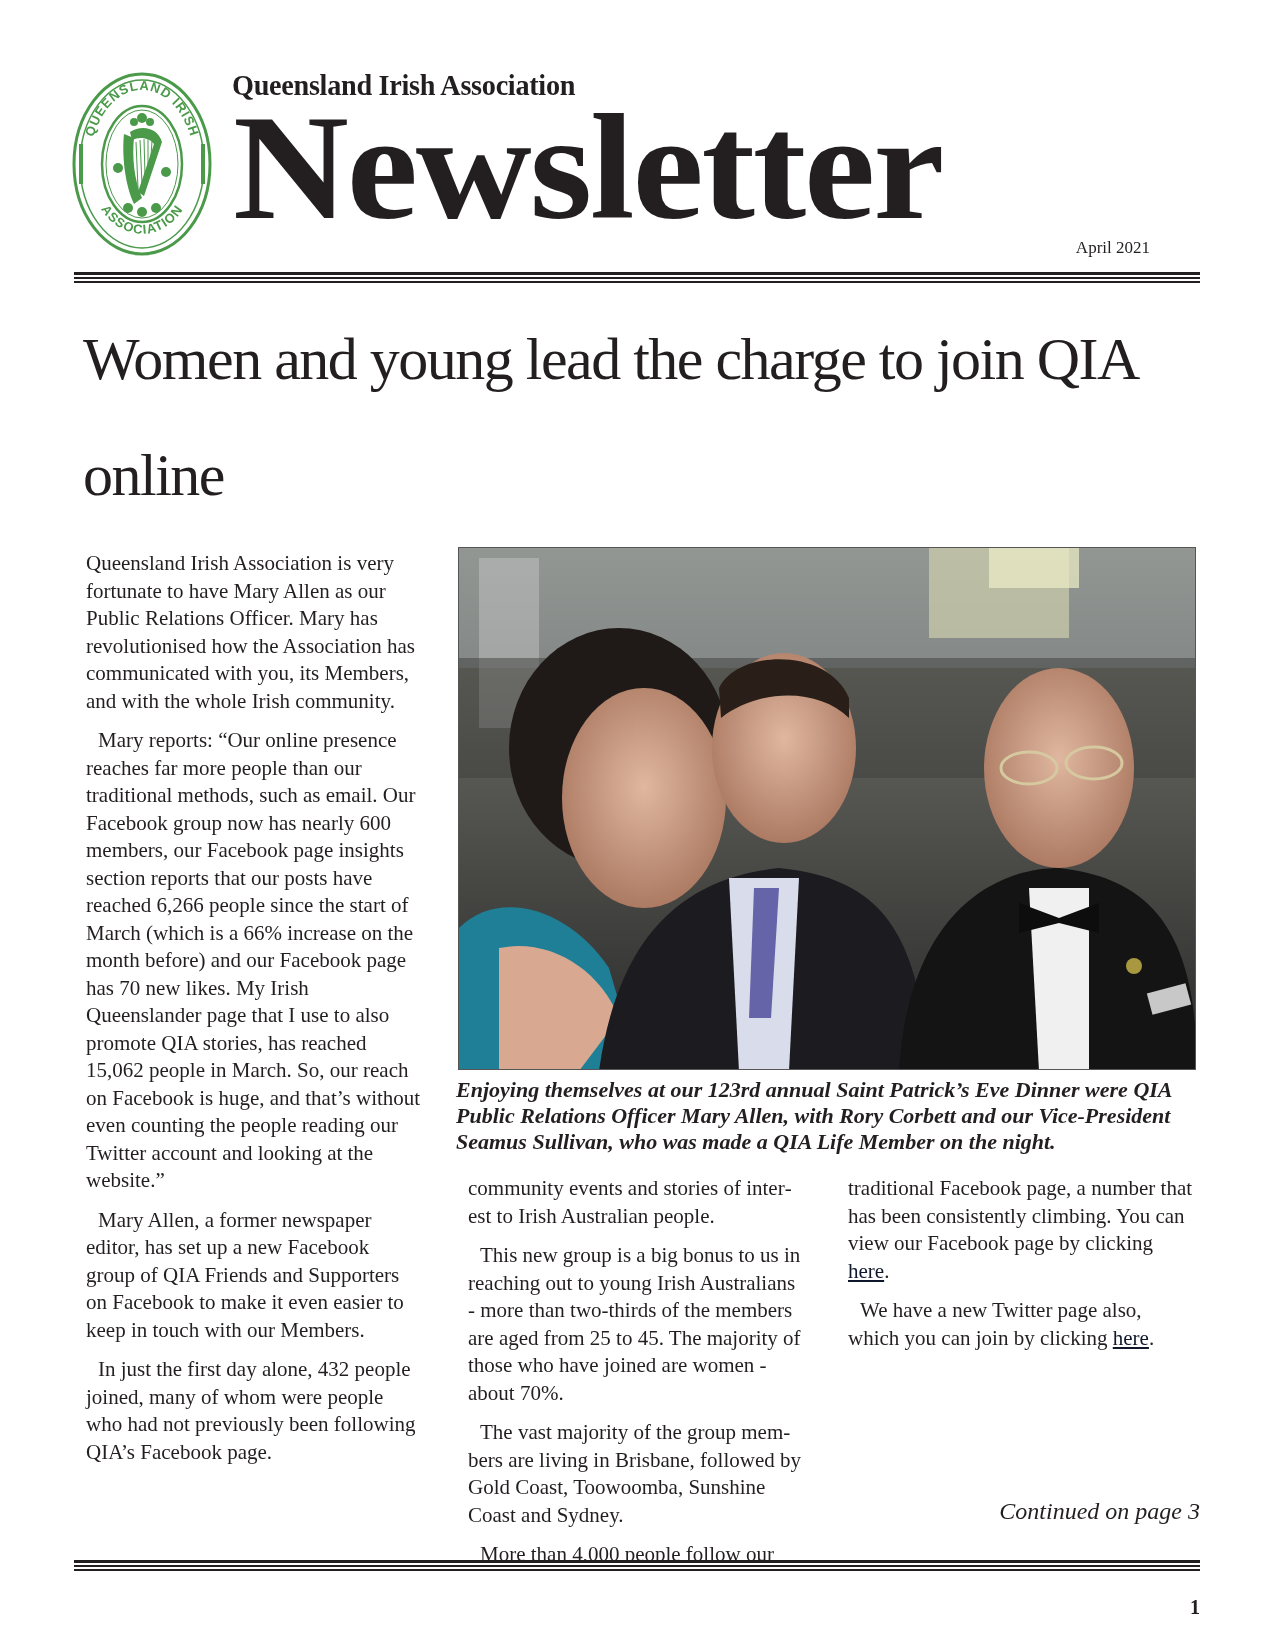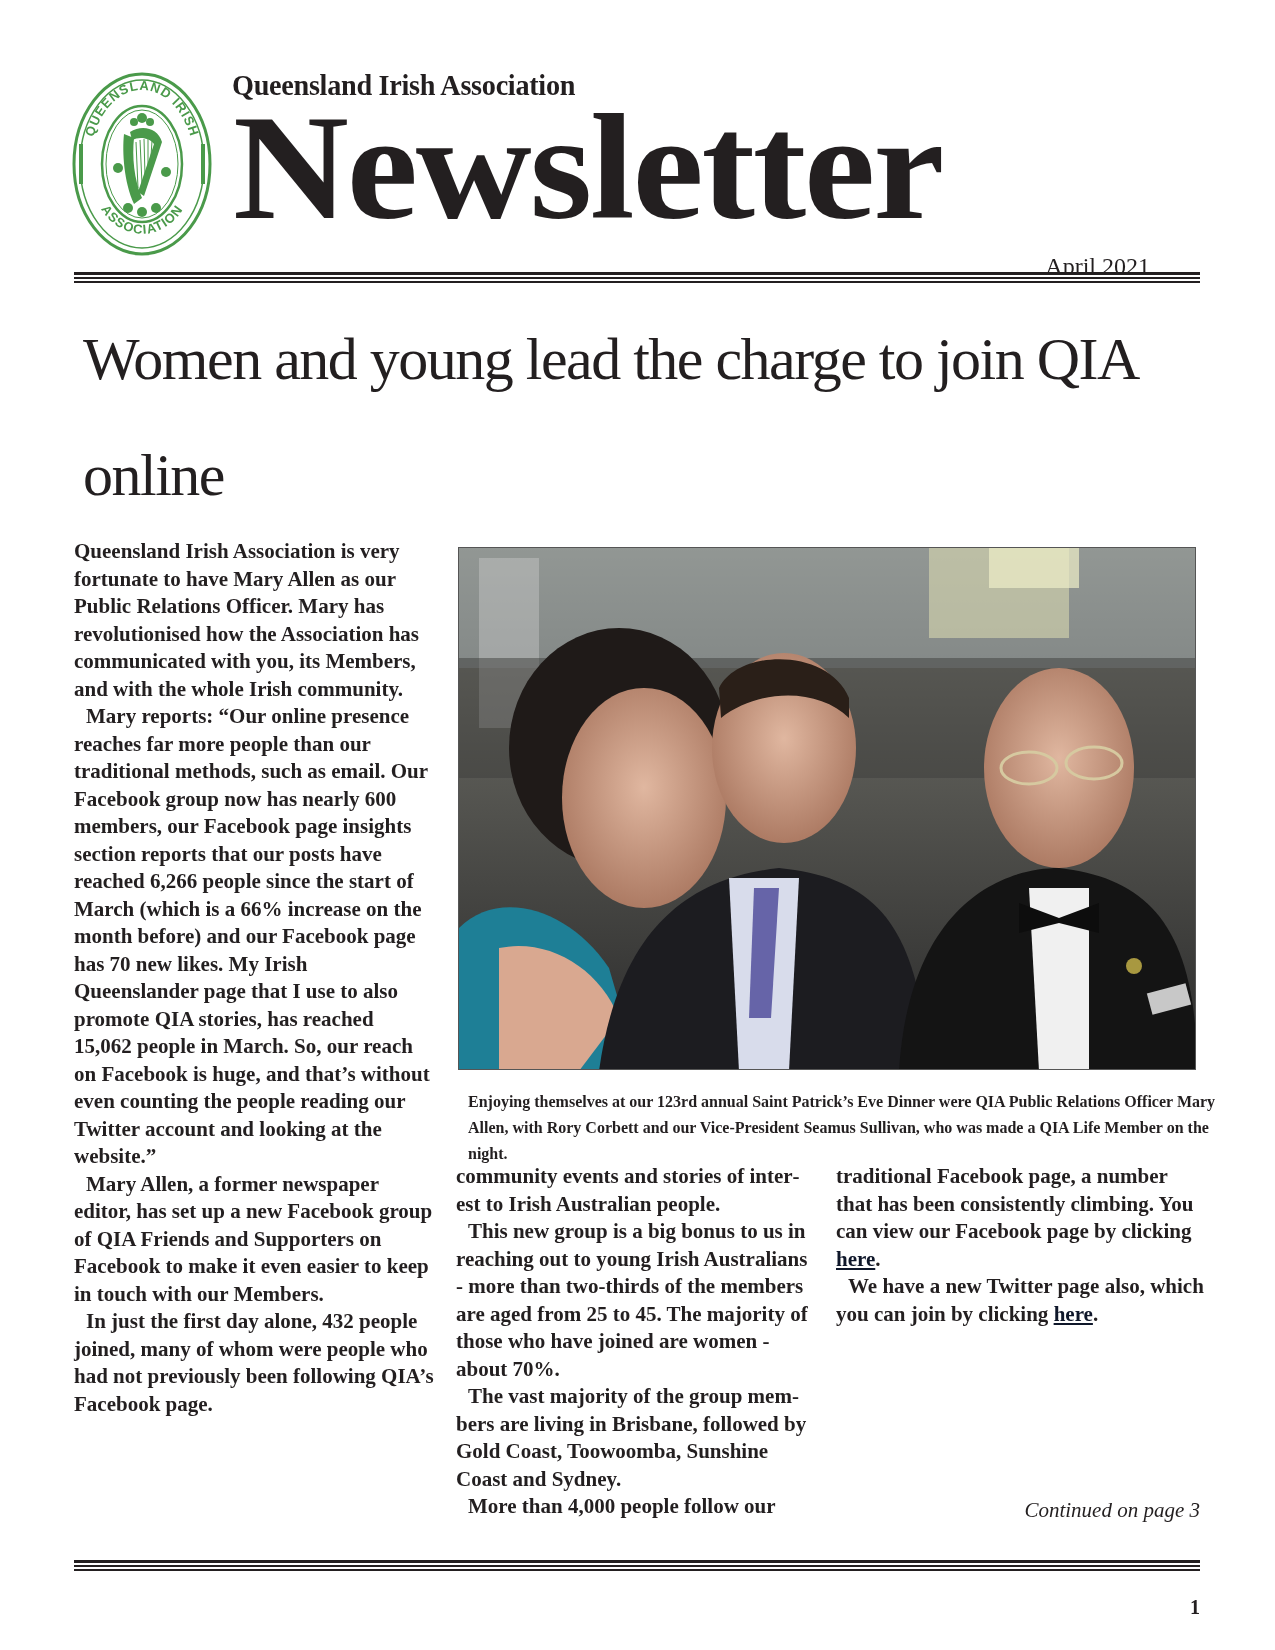--- a/index.html
+++ b/index.html
@@ -1,41 +1,41 @@
 <!DOCTYPE html>
 <html><head>
 <meta charset="utf-8">
 <style>
   html, body { margin: 0; padding: 0; background: #ffffff; }
   body { width: 1275px; height: 1650px; position: relative; overflow: hidden; color: #231f20; font-family: "Liberation Serif", "DejaVu Serif", serif; }
 
   .logo { position: absolute; left: 72px; top: 72px; width: 140px; height: 184px; }
   .masthead-org { position: absolute; left: 232px; top: 68px; font-size: 30px; font-weight: bold; letter-spacing: -0.3px; white-space: nowrap; transform: scaleX(0.94); transform-origin: left; }
   .masthead-title { position: absolute; left: 233px; top: 92px; font-size: 150px; font-weight: bold; line-height: 1; letter-spacing: -2px; transform: scaleX(1.07); transform-origin: left top; white-space: nowrap; }
-  .issue-date { position: absolute; right: 125px; top: 253px; font-size: 24px; }
+  .issue-date { position: absolute; right: 125px; top: 238px; font-size: 17px; }
 
   .rule { position: absolute; left: 74px; width: 1126px; }
   .rule span { display: block; background: #231f20; }
   .rule-top { top: 272px; }
   .rule-bottom { top: 1560px; }
 
   .headline { position: absolute; left: 72px; top: 290px; width: 1140px; font-size: 60px; line-height: 116px; font-weight: normal; margin: 11px; letter-spacing: -1.5px; }
 
   .col { position: absolute; font-size: 21px; line-height: 27.5px; }
-  .col p { margin: 0; font-weight: bold; }
+  .col p { margin: 12px; }
   .col p.indent { text-indent: 12px; }
   .col-1 { left: 74px; top: 538px; width: 360px; }
   .col-2 { left: 456px; top: 1163px; width: 360px; }
   .col-3 { left: 836px; top: 1163px; width: 370px; }
 
   .photo { position: absolute; left: 458px; top: 547px; width: 738px; height: 523px; border: 1.5px solid #555; overflow: hidden; box-sizing: border-box; }
-  .caption { position: absolute; left: 456px; top: 1077px; width: 750px; font-size: 16px; line-height: 26px; font-weight: bold; margin: 12px; }
+  .caption { position: absolute; left: 456px; top: 1077px; width: 750px; font-size: 22px; line-height: 26px; font-weight: bold; margin: 0; font-style: italic; }
 
   a.link { color: #0f172a; text-decoration: underline; }
-  .continued { position: absolute; right: 75px; top: 1498px; font-size: 21px; font-style: italic; }
+  .continued { position: absolute; right: 75px; top: 1498px; font-size: 24px; font-style: italic; }
   .page-number { position: absolute; right: 75px; top: 1596px; font-size: 20px; font-weight: bold; }
 </style>
 </head>
 <body>
 
 <div class="logo">
   <svg width="140" height="184" viewBox="0 0 140 184">
     <defs>
       <path id="arcTop" d="M18,92 A52,74 0 0 1 122,92"></path>
       <path id="arcBot" d="M22,120 A50,58 0 0 0 118,120"></path>

